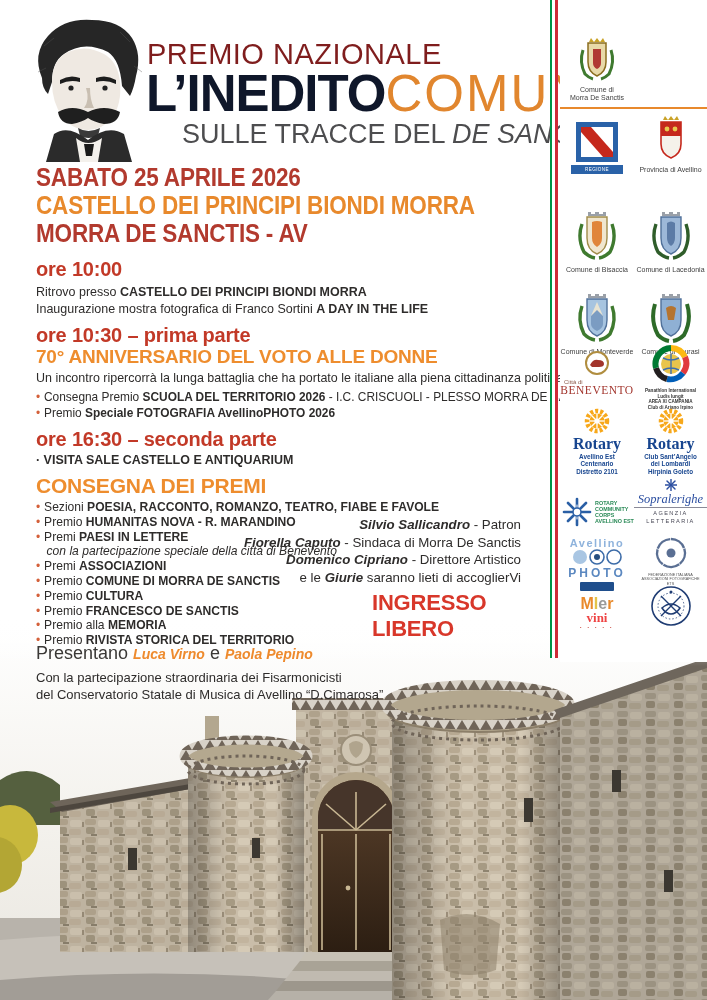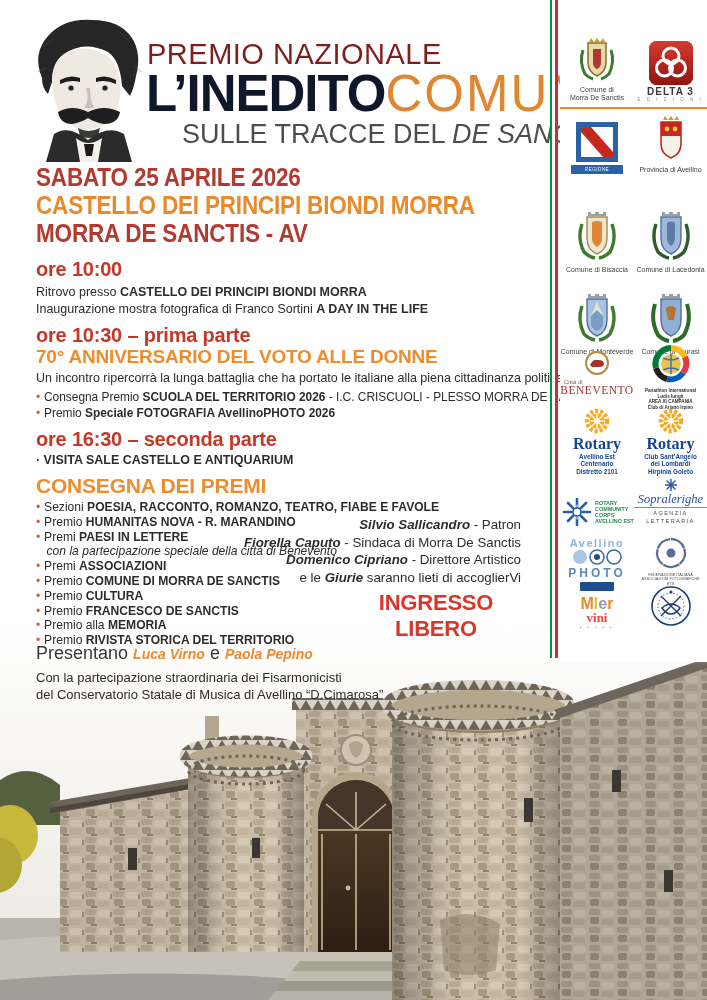--- a/index.html
+++ b/index.html
@@ -26,21 +26,21 @@
   .bullet{color:#d4603a;margin-right:4px;}
   .b{font-weight:700;} .i{font-style:italic;} .bi{font-weight:700;font-style:italic;}
   .hl{color:#ee8a2d;font-weight:700;font-style:italic;}
   .prizes-title{position:absolute;left:36px;top:474px;font-size:21px;font-weight:700;color:#ee8d2e;letter-spacing:-.2px;}
   .prizes{position:absolute;left:36px;top:500px;font-size:12.6px;line-height:14.8px;color:#2e2c2b;
           transform:scaleX(.96);transform-origin:left top;white-space:nowrap;}
   .prizes .indent{padding-left:11px;}
   
   .guests{position:absolute;right:186px;top:516px;text-align:right;font-size:13.3px;line-height:17.6px;
           color:#2e2c2b;white-space:nowrap;}
-  .free-entry{position:absolute;left:354px;top:590px;width:164px;text-align:center;
+  .free-entry{position:absolute;left:372px;top:590px;width:164px;
               font-size:22px;font-weight:800;color:#d8372a;letter-spacing:-.2px;}
   
   .presentano{position:absolute;left:36px;top:643px;font-size:18px;color:#3a3836;}
   .presentano .hl{font-size:14px;}
   .presenters-sub{position:absolute;left:36px;top:669px;font-size:13px;line-height:17px;color:#2e2c2b;}
   
   .flag-stripe{position:absolute;left:550px;top:0;width:8px;height:658px;
     background:linear-gradient(90deg,#009246 0 2.5px,#ffffff 2.5px 5px,#ce2b37 5px 8px);}
   .sidebar{position:absolute;left:560px;top:0;width:147px;height:662px;background:#fff;z-index:5;}
   .sb-divider{position:absolute;left:0;top:107px;width:147px;height:2px;background:#e8892c;}
@@ -289,39 +289,20 @@
           <path d="M12 6 L14 2 L17 6 L20 2 L23 6 L26 2 L28 6 Z" fill="#c9a227"></path>
           <path d="M11 7 L29 7 L29 26 Q29 36 20 40 Q11 36 11 26 Z" fill="#e8d9a8" stroke="#8a6d1f" stroke-width="1.5"></path>
           <path d="M16 13 L24 13 L24 27 Q24 31 20 33 Q16 31 16 27 Z" fill="#b03a33"></path>
           <path d="M6 14 Q2 26 8 38 Q12 42 16 43" fill="none" stroke="#3f7a2f" stroke-width="3"></path>
           <path d="M34 14 Q38 26 32 38 Q28 42 24 43" fill="none" stroke="#3f7a2f" stroke-width="3"></path>
         </svg>
         <div class="lbl">Comune di
 Morra De Sanctis</div>
       </div>
 
-      <div class="logo" style="left:74px;top:40px;width:73px">
-        <svg width="46" height="46" viewBox="0 0 46 46">
-          <rect x="1" y="1" width="44" height="44" rx="8" fill="#b5211d"></rect>
-          <rect x="1" y="1" width="44" height="44" rx="8" fill="url(#d3g)"></rect>
-          <defs>
-              <linearGradient id="d3g" x1="0" y1="0" x2="0" y2="1">
-                <stop offset="0" stop-color="#d63a2f"></stop>
-                <stop offset="1" stop-color="#8f1512"></stop>
-              </linearGradient>
-            </defs>
-          <g fill="none" stroke="#fff" stroke-width="3">
-            <circle cx="23" cy="16" r="8"></circle>
-              <circle cx="16.5" cy="28" r="8"></circle>
-              <circle cx="29.5" cy="28" r="8"></circle>
-          </g>
-        </svg>
-        <div class="delta-name">DELTA 3</div>
-        <div class="delta-sub">E D I Z I O N I</div>
-      </div>
 
       <div class="logo" style="left:0;top:122px;width:74px">
         <svg width="46" height="40" viewBox="0 0 46 40">
           <rect x="2" y="0" width="42" height="40" fill="#2a62a8"></rect>
           <rect x="7" y="5" width="32" height="30" fill="#fff"></rect>
           <path d="M7 5 L17 5 L39 30 L39 35 L29 35 L7 10 Z" fill="#c5281c"></path>
         </svg>
         <div class="camp-bar">REGIONE CAMPANIA</div>
       </div>
 

